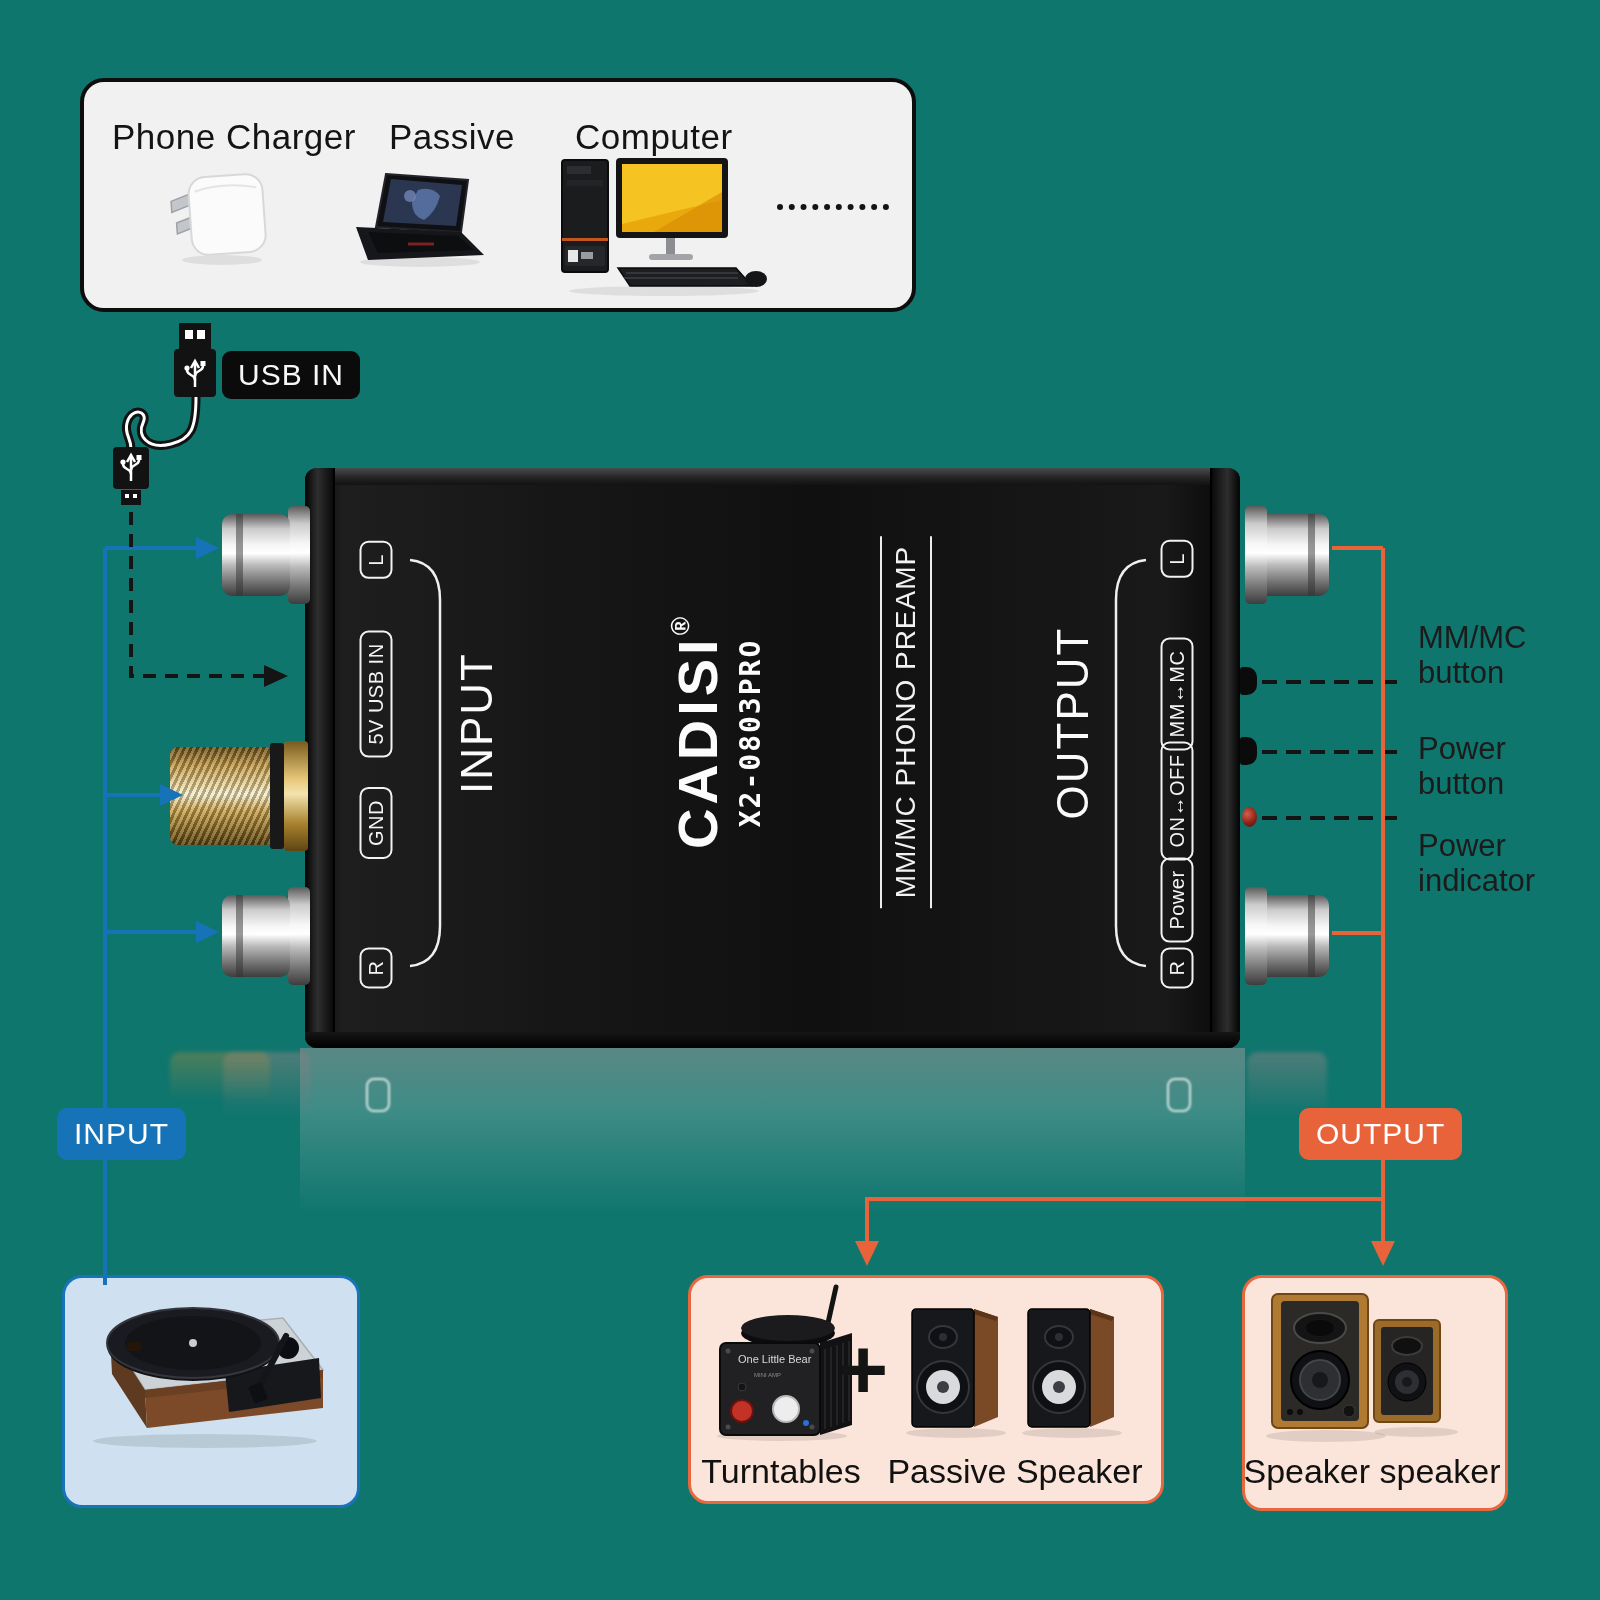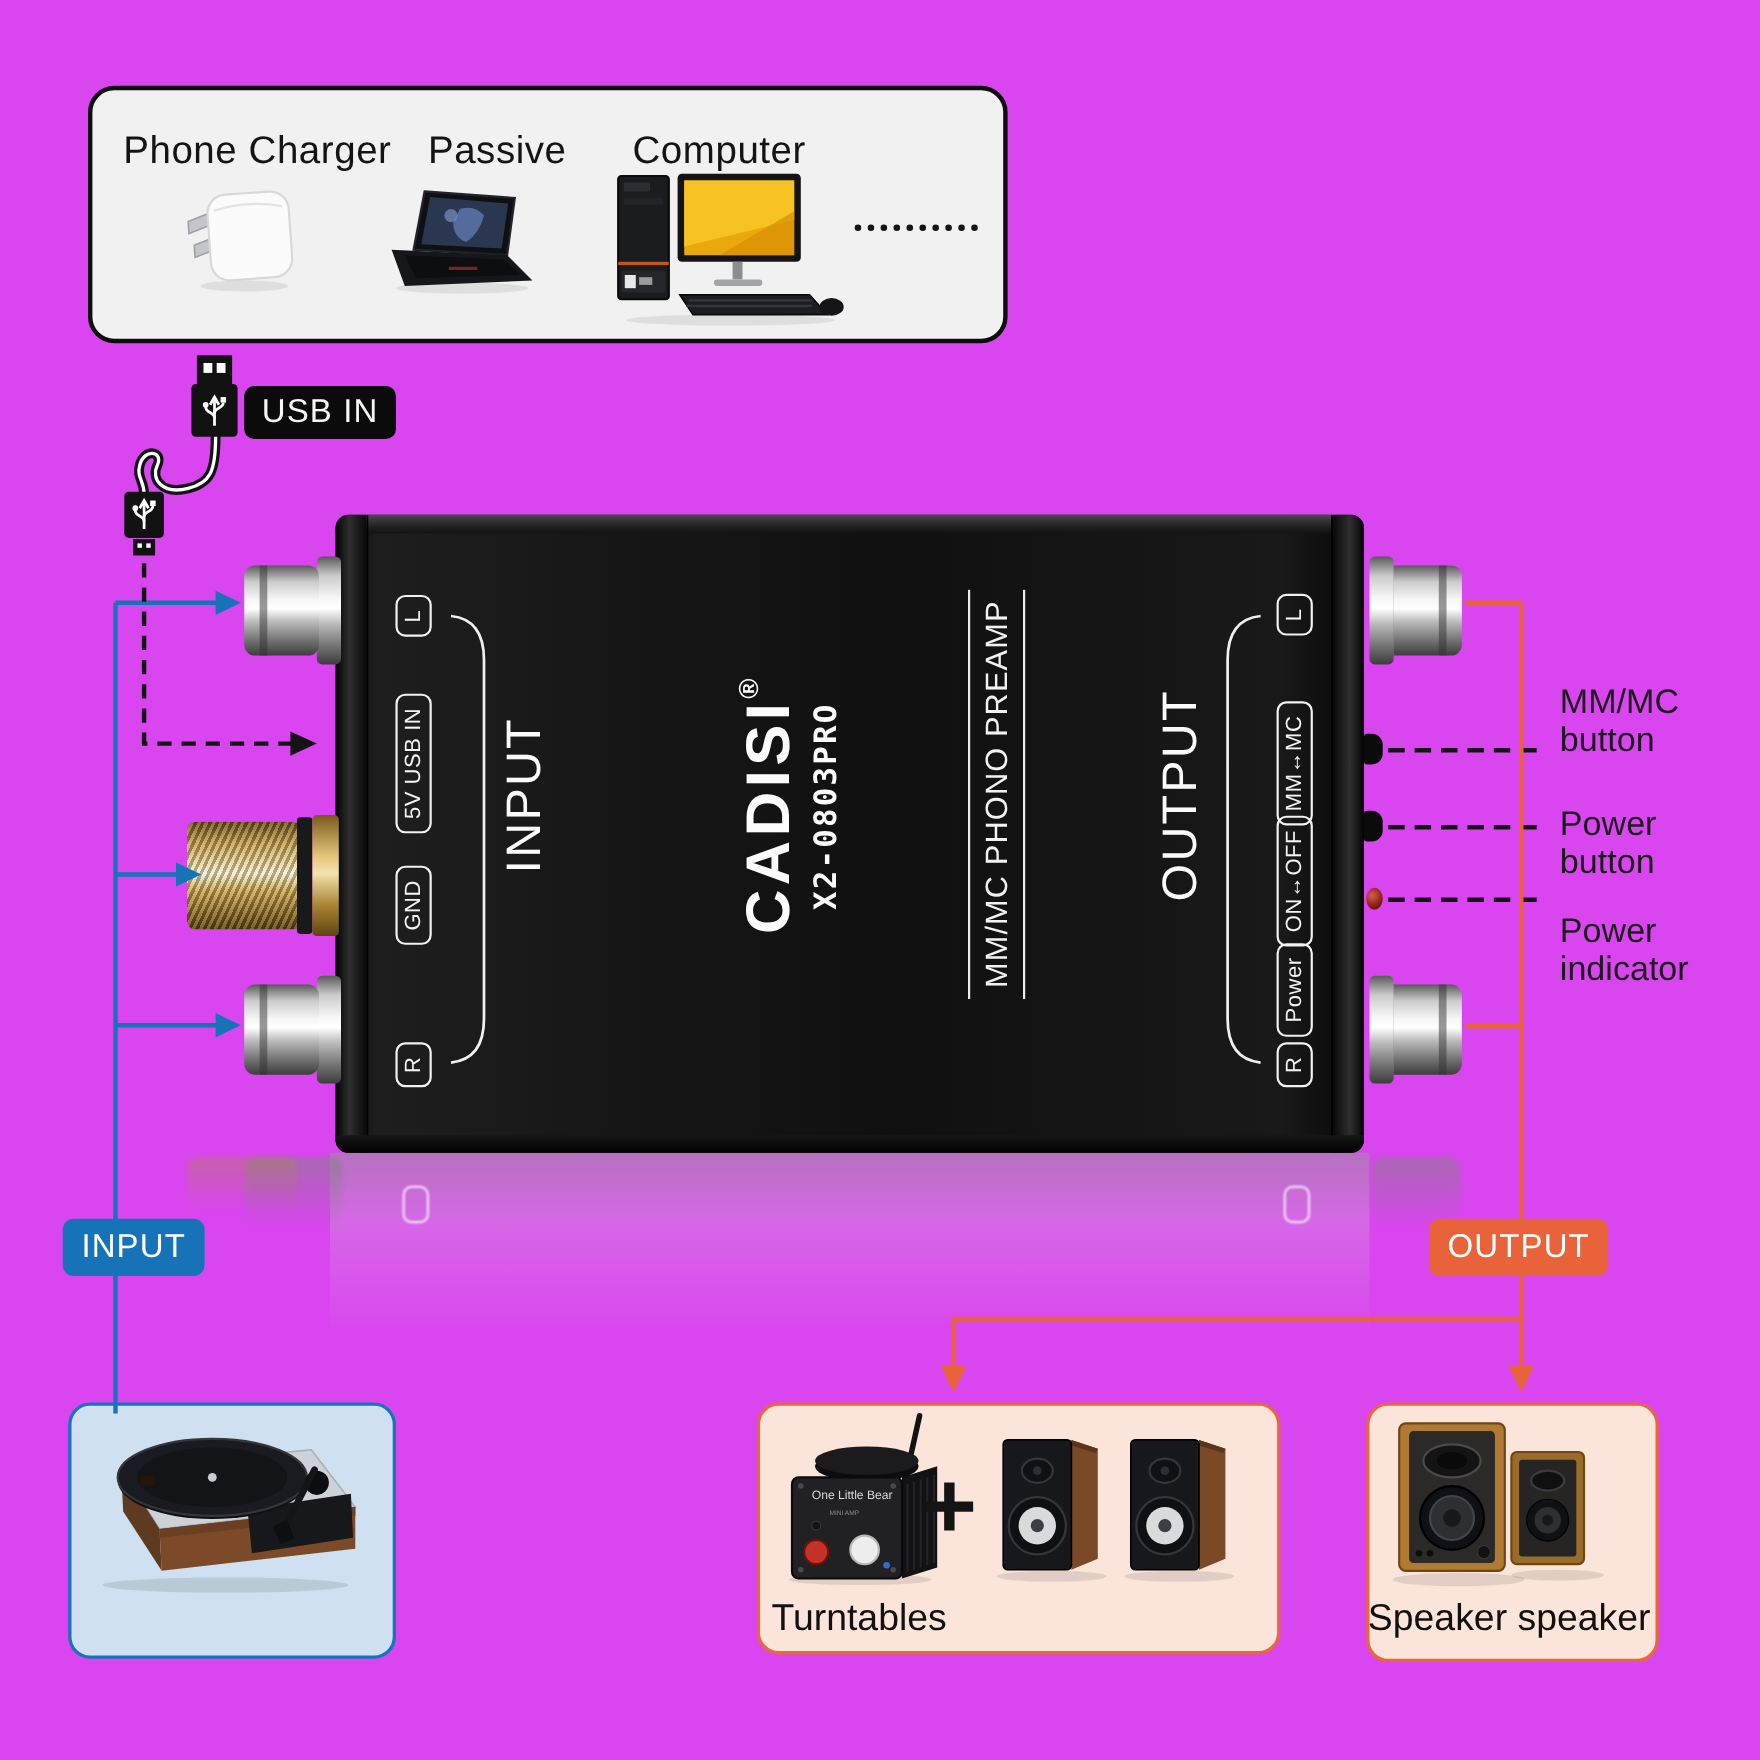--- a/index.html
+++ b/index.html
@@ -1,16 +1,16 @@
 <!DOCTYPE html>
 <html><head>
 <meta charset="utf-8">
 <style>
   html,body{margin:0;padding:0;background:#fff;}
-  .canvas{position:relative;width:1600px;height:1600px;background:#d946ef;overflow:hidden;
+  .canvas{position:relative;width:1600px;height:1600px;background:#0f766e;overflow:hidden;
           font-family:"Liberation Sans", sans-serif;color:#151515;}
   .abs{position:absolute;}
 
   
   .source-panel{left:80px;top:78px;width:828px;height:226px;background:#f1f1f1;
                 border:4px solid #0d0d0d;border-radius:24px;}
   .src-label{position:absolute;font-size:35px;color:#141414;letter-spacing:.5px;}
   .dots{left:777px;top:204px;width:112px;height:0;border-top:6px dotted #141414;}
 
   
@@ -337,20 +337,21 @@
       <polygon points="74,14 98,22 96,26 74,19" fill="#5b3419"></polygon>
       <rect x="12" y="14" width="62" height="118" rx="4" fill="#17181b" stroke="#000" stroke-width="1.5"></rect>
       <ellipse cx="43" cy="42" rx="14" ry="11" fill="#101114" stroke="#34363c" stroke-width="2"></ellipse>
       <circle cx="43" cy="42" r="4" fill="#2c2e33"></circle>
       <circle cx="43" cy="92" r="26" fill="#0f1013" stroke="#34363c" stroke-width="2"></circle>
       <circle cx="43" cy="92" r="17" fill="#d9dadc"></circle>
       <circle cx="43" cy="92" r="6" fill="#3c3e44"></circle>
     </g>
   </svg>
   <span class="card-label" style="left:696px;width:170px;top:1452px">Turntables</span>
+  <span class="card-label" style="left:880px;width:270px;top:1452px">Passive Speaker</span>
 
   <div class="card orange2"></div>
   <svg class="abs" style="left:1256px;top:1286px;z-index:3" width="220" height="160" viewBox="0 0 220 160">
     <ellipse cx="70" cy="150" rx="60" ry="6" fill="rgba(0,0,0,.10)"></ellipse>
     <ellipse cx="160" cy="146" rx="42" ry="5" fill="rgba(0,0,0,.10)"></ellipse>
     <g>
       <rect x="118" y="34" width="66" height="102" rx="5" fill="#9a6b29" stroke="#6e4715" stroke-width="2"></rect>
       <rect x="125" y="41" width="52" height="88" rx="3" fill="#262523"></rect>
       <ellipse cx="151" cy="60" rx="15" ry="9" fill="#101010" stroke="#3c3c3c" stroke-width="2"></ellipse>
       <circle cx="151" cy="96" r="19" fill="#101114" stroke="#000"></circle>

